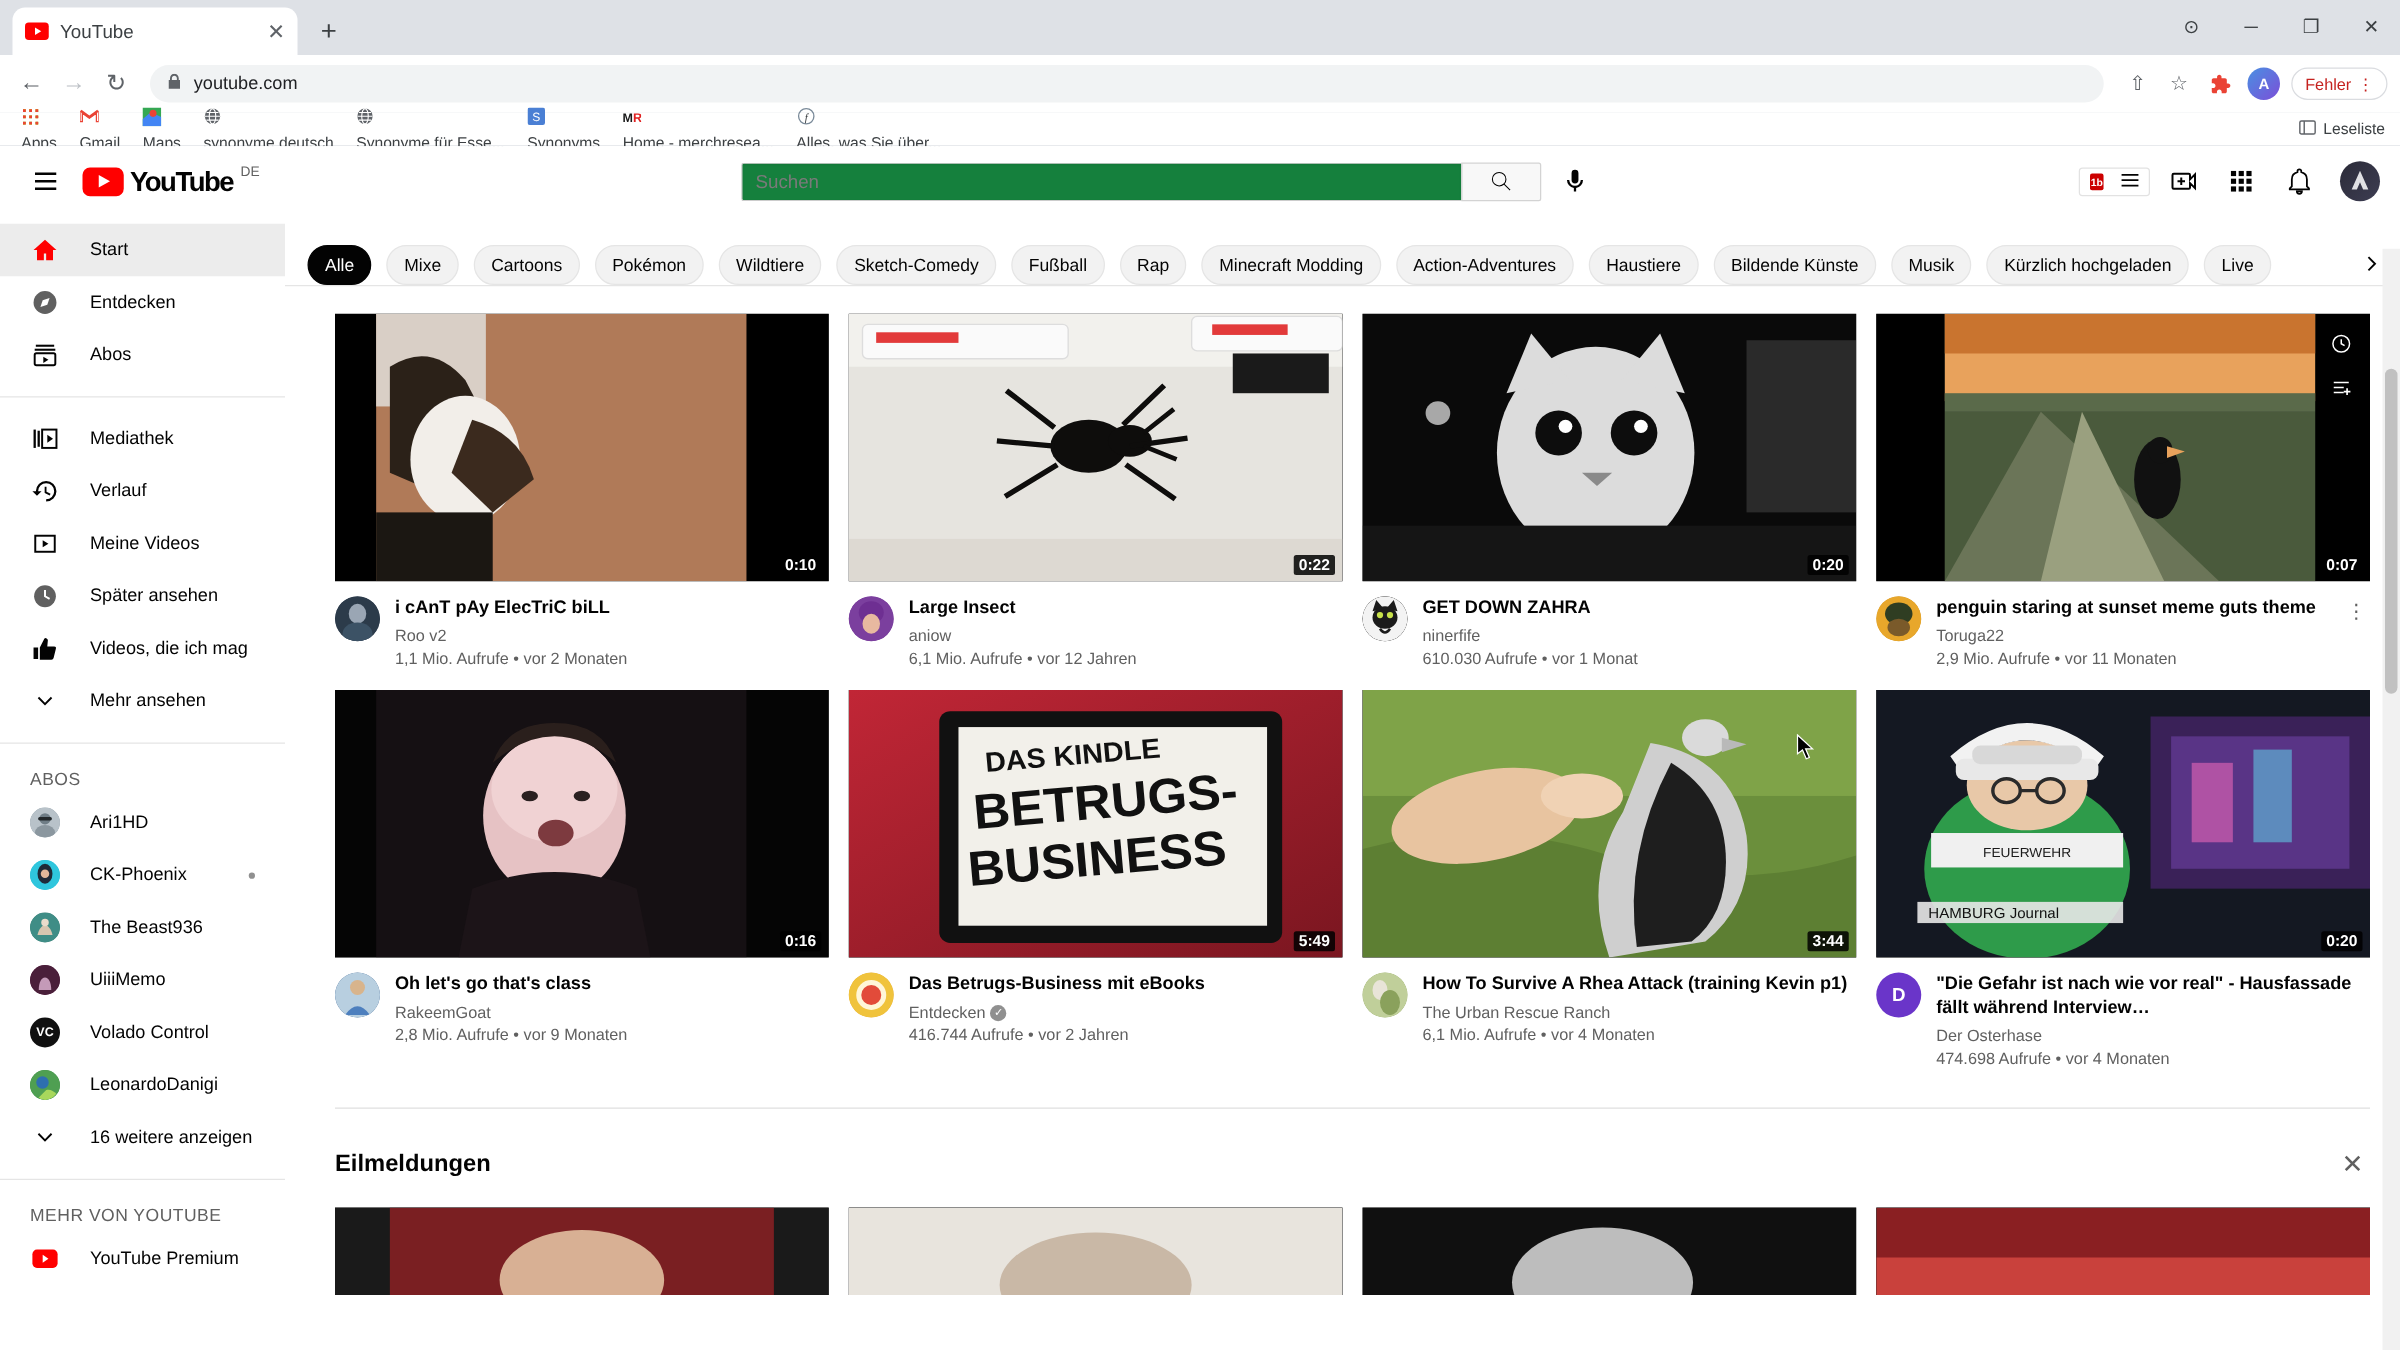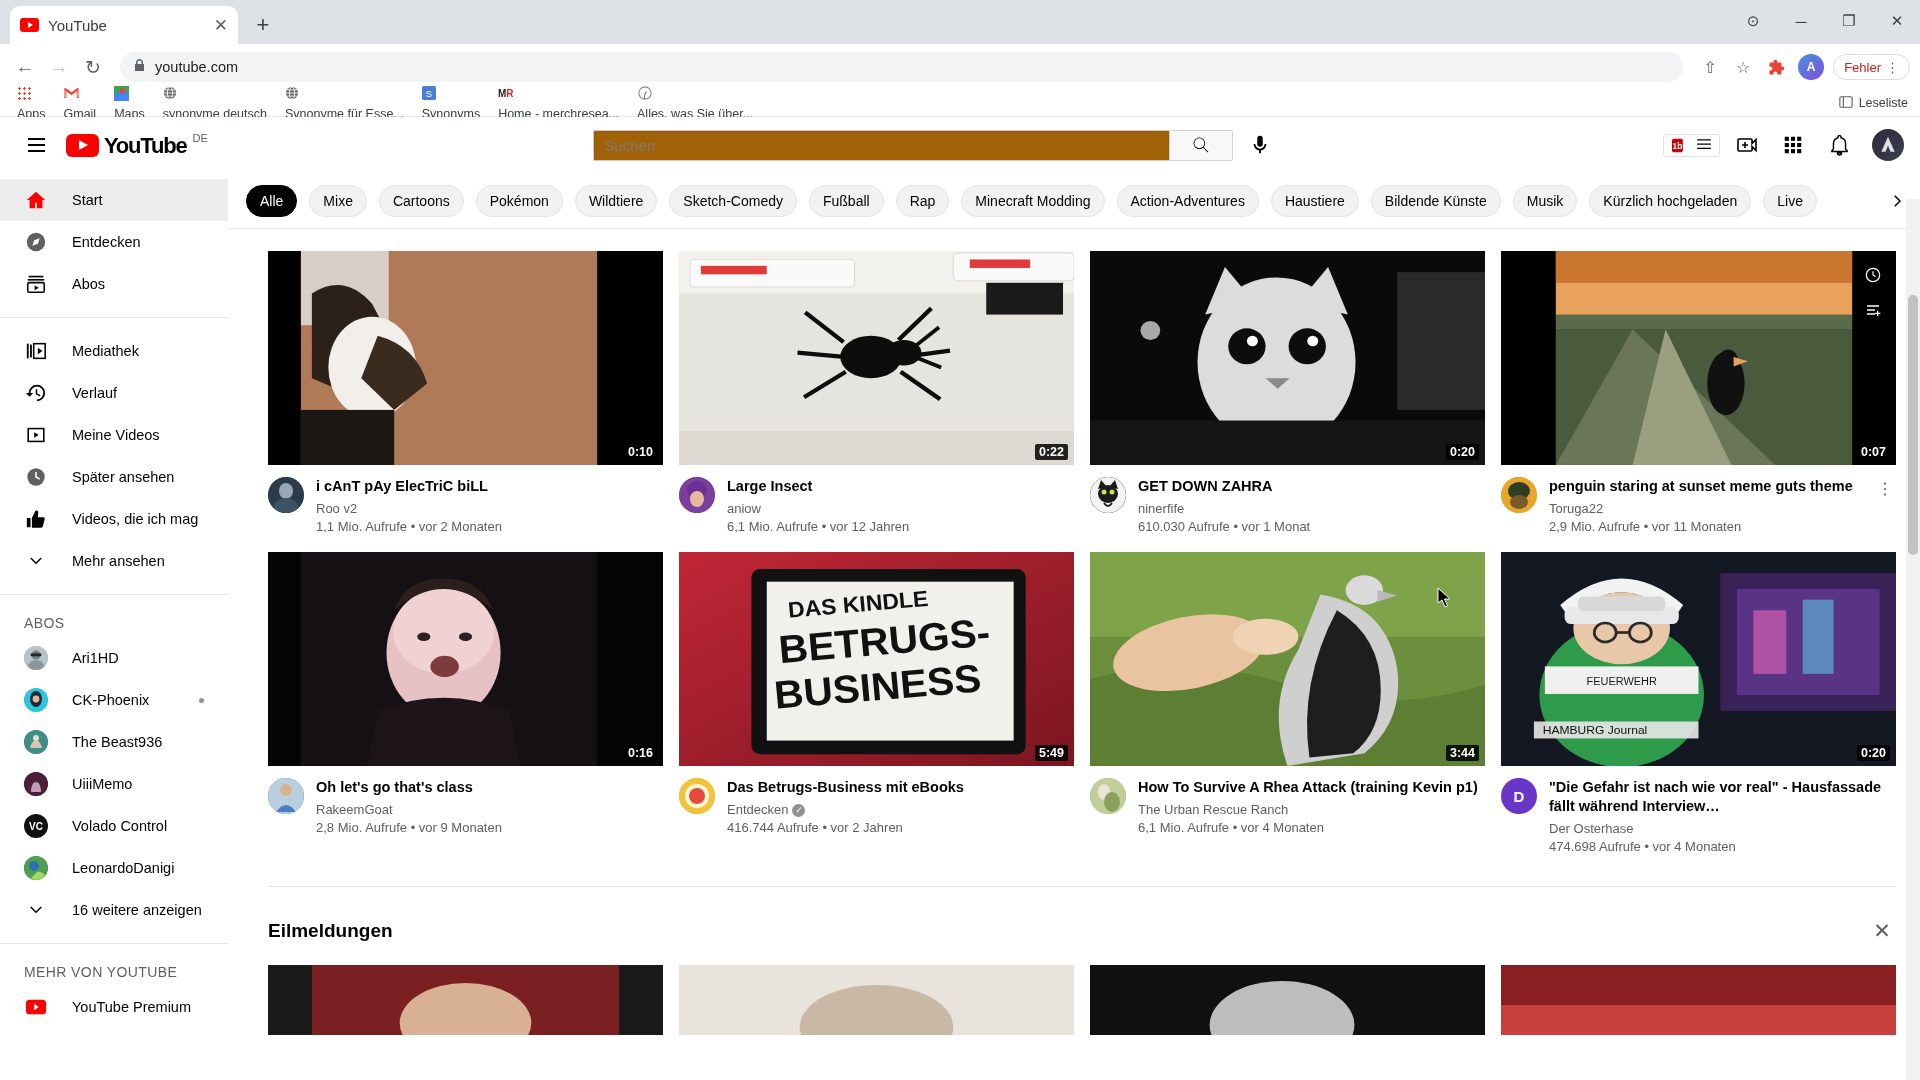--- a/index.html
+++ b/index.html
@@ -106,21 +106,21 @@
   .yt-logo-mark { width: 33px; height: 23px; background: #ff0000; border-radius: 6px; display:flex; align-items:center; justify-content:center; }
   .yt-logo-mark::after { content:""; width:0;height:0;border-left: 9px solid #fff; border-top:5.5px solid transparent;border-bottom:5.5px solid transparent; margin-left:2px;}
   .yt-word { font-size: 22px; font-weight: 700; letter-spacing: -1.2px; color: #030303; line-height: 23px; }
   .yt-country { font-size: 11px; color: #606060; margin-left: 1px; margin-top: -2px; }
 
   .search-wrap { flex: 1; display: flex; justify-content: center; align-items: center; gap: 10px; }
   .search-box { display: flex; width: 640px; height: 31px; }
   .search-input {
     flex: 1; border: 1px solid #ccc; border-right: none; border-radius: 2px 0 0 2px;
     padding: 0 10px; font-size: 15px; color: #030303; outline: none;
-    box-shadow: inset 0 1px 2px rgba(0,0,0,.08); background: #a16207;
+    box-shadow: inset 0 1px 2px rgba(0,0,0,.08); background: #15803d;
     font-family: "Liberation Sans", sans-serif;
   }
   .search-input::placeholder { color: #7a7a7a; }
   .search-btn {
     width: 64px; border: 1px solid #d3d3d3; background: #f8f8f8;
     border-radius: 0 2px 2px 0; display: flex; align-items: center; justify-content: center; cursor: pointer;
   }
   .mic-btn { width: 34px; height: 34px; border-radius: 50%; display:flex;align-items:center;justify-content:center;cursor:pointer; }
 
   .yt-actions { display: flex; align-items: center; gap: 8px; }
@@ -131,21 +131,21 @@
   }
   .ava {
     width: 32px; height: 32px; border-radius: 50%;
     background: linear-gradient(135deg,#2b2b38 0%,#3d3d52 100%);
     display:flex;align-items:center;justify-content:center; color:#fff; cursor:pointer; margin-left: 6px;
   }
 
   
   .chips-row {
     position: absolute; left: 228px; right: 0; top: 56px; height: 56px;
-    display: flex; align-items: center; gap: 12px; padding: 0 12px 0 18px;
+    display: flex; align-items: flex-end; gap: 12px; padding: 0 12px 0 18px;
     background: #fff; border-bottom: 1px solid #e5e5e5; z-index: 4; overflow: hidden;
   }
   .chip {
     height: 32px; padding: 0 13px; border-radius: 16px; background: #f2f2f2;
     border: 1px solid #e5e5e5; display:flex; align-items:center;
     font-size: 14px; color: #030303; white-space: nowrap; cursor: pointer;
   }
   .chip.active { background: #030303; color: #fff; border-color: #030303; }
   .chip-next {
     position: absolute; right: 6px; width: 34px; height: 34px; border-radius: 50%;

